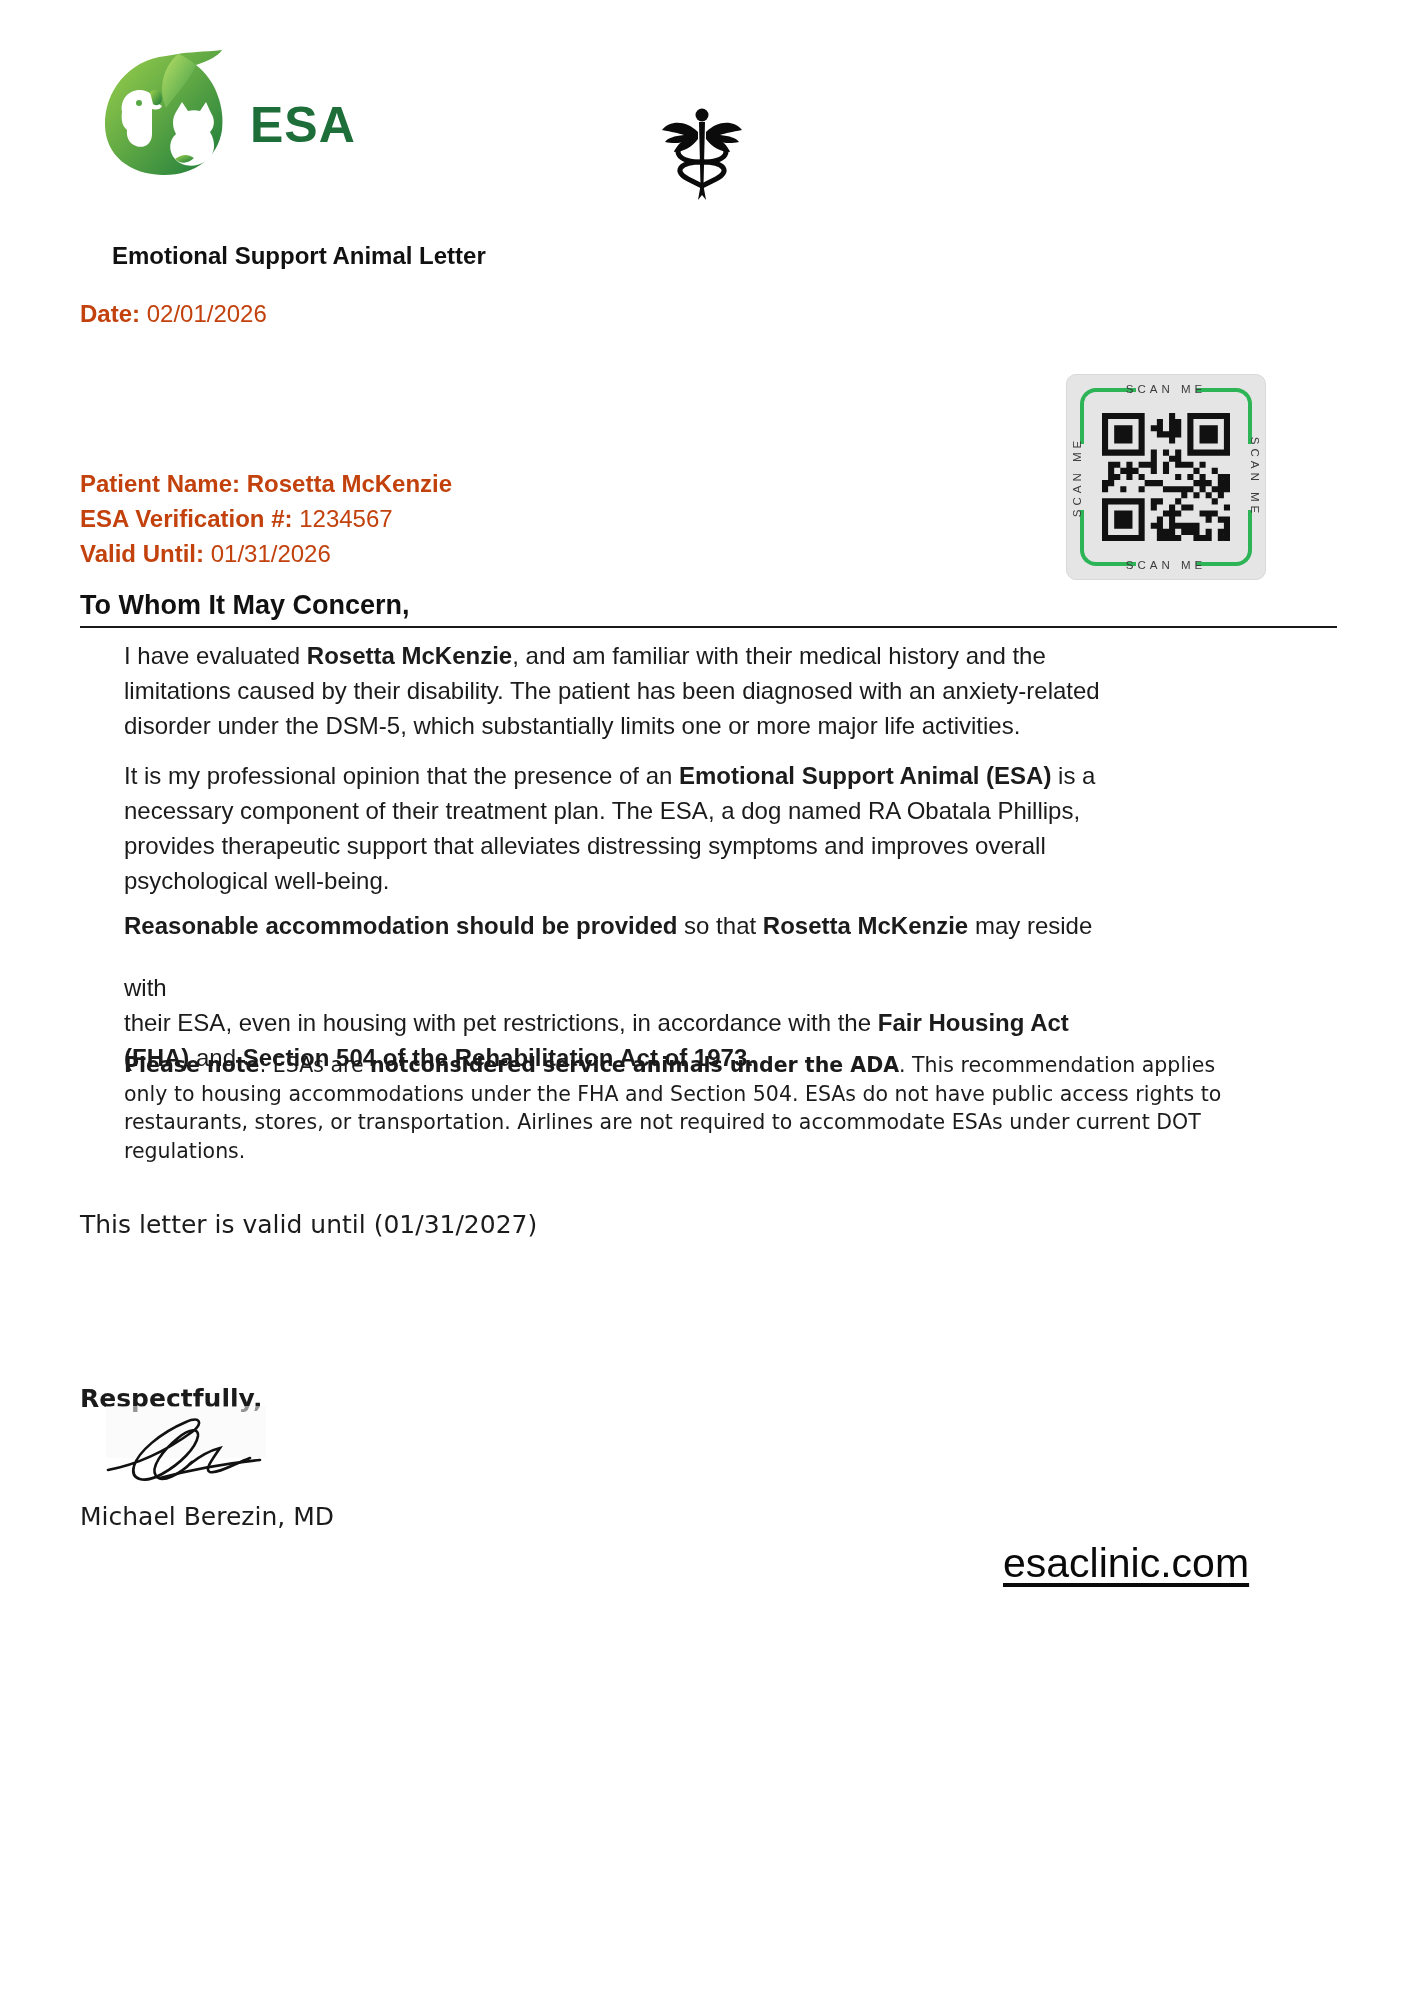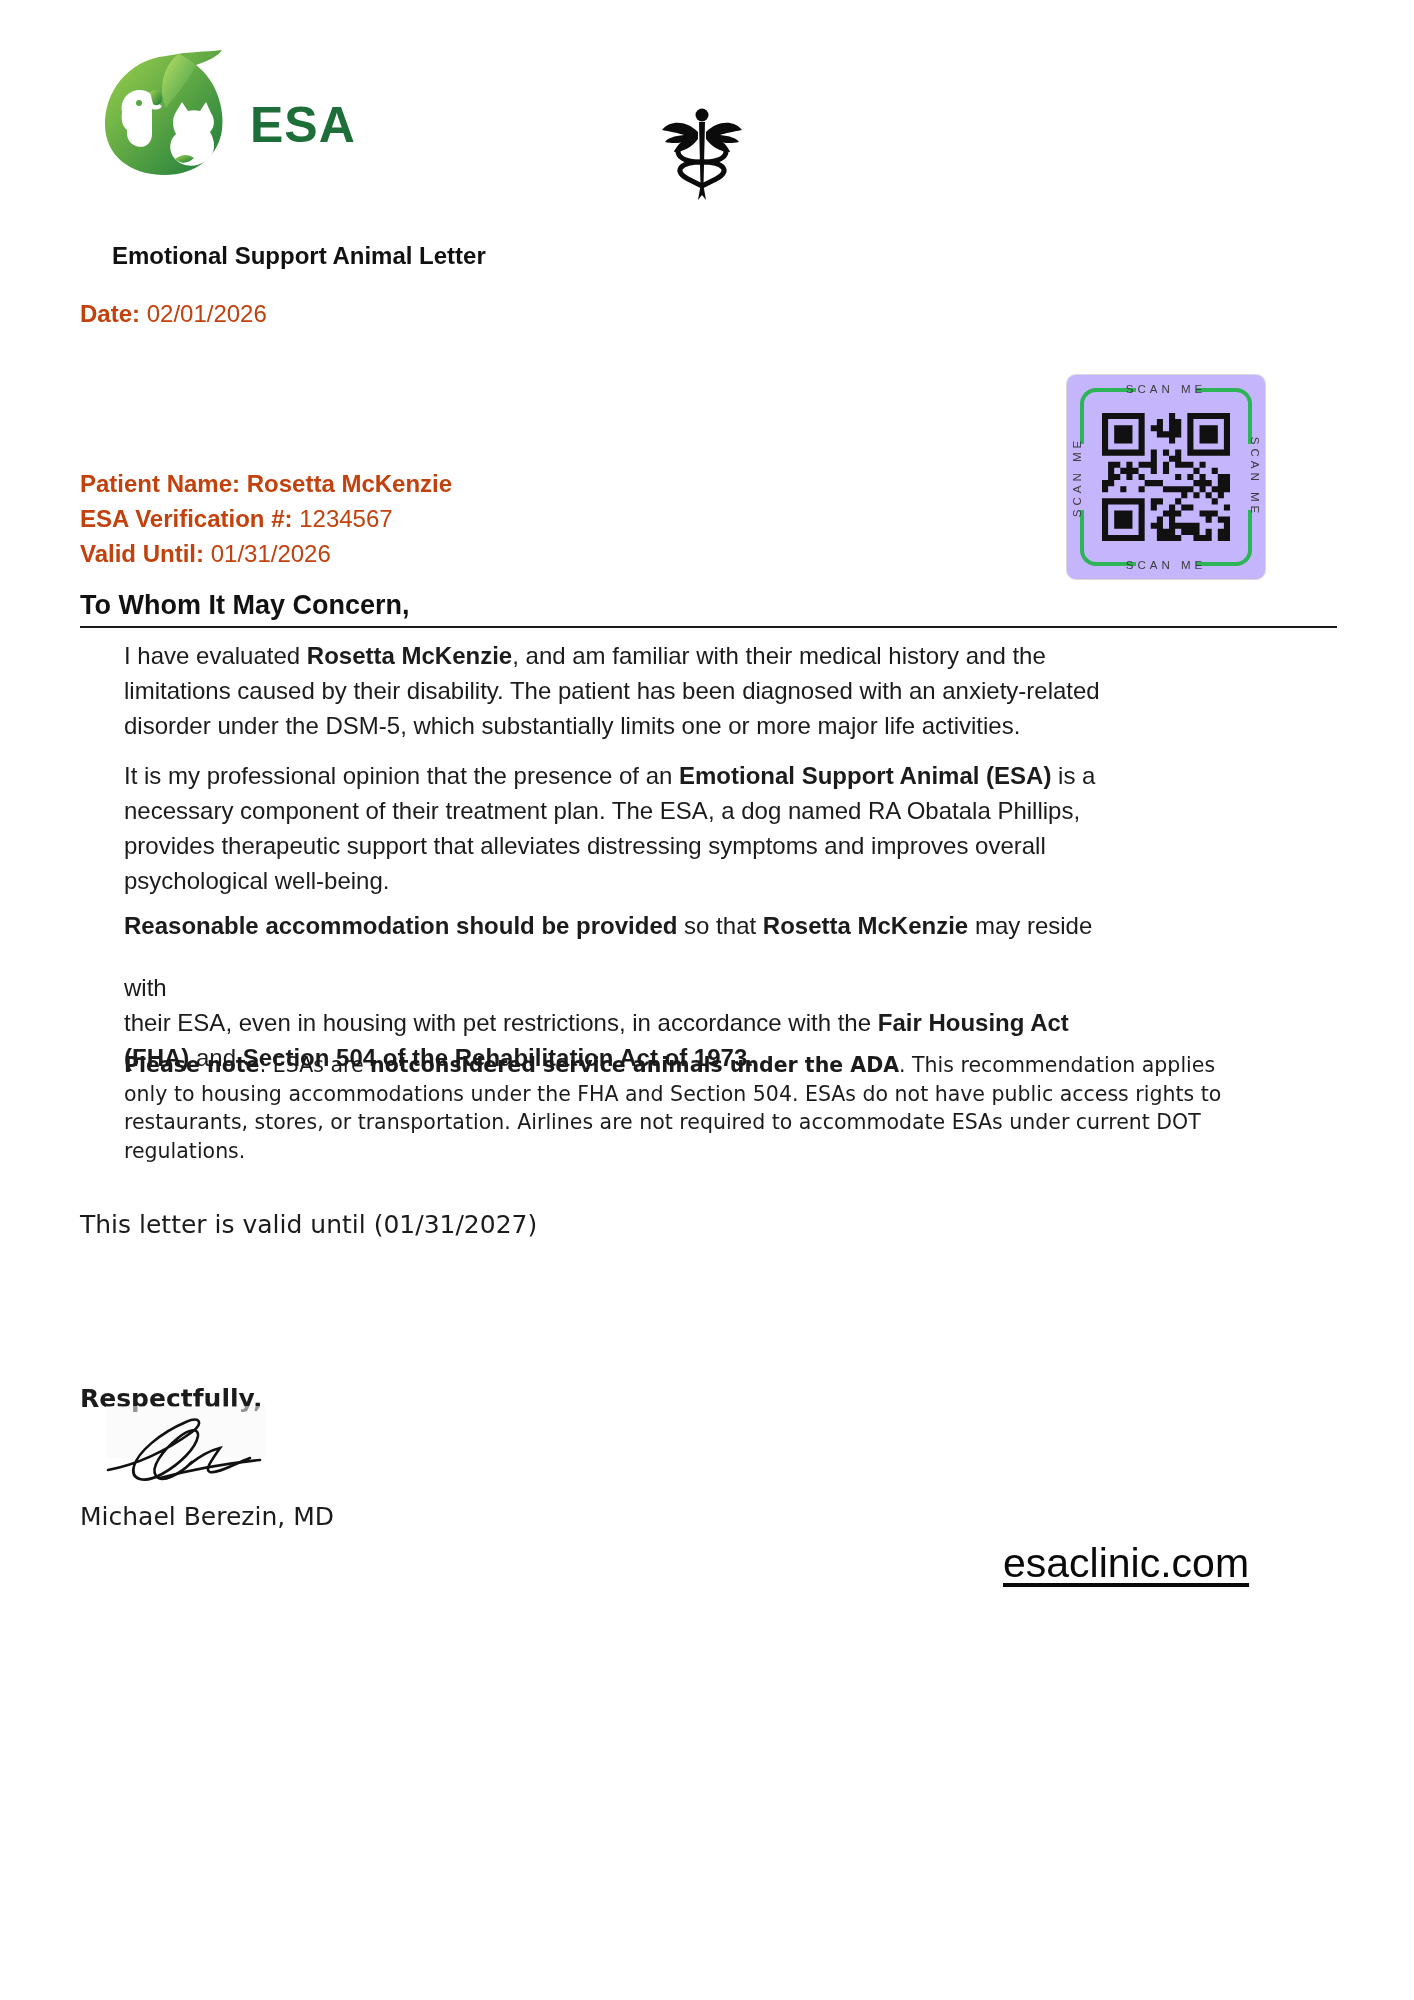--- a/index.html
+++ b/index.html
@@ -33,21 +33,21 @@
   #valid-line{left:80px;top:1210px;font-family:"DejaVu Sans",sans-serif;font-size:25px;}
 
   
   #respectfully{left:80px;top:1384px;font-family:"DejaVu Sans",sans-serif;font-size:25px;font-weight:700;}
   #signature-backdrop{left:106px;top:1406px;width:160px;height:52px;background:#f7f7f7;opacity:.55;}
   #signature{left:100px;top:1408px;}
   #signer-name{left:80px;top:1502px;font-family:"DejaVu Sans",sans-serif;font-size:25px;}
   #site-link{left:1003px;top:1540px;font-size:41px;color:#0a0a0a;text-decoration:underline;text-underline-offset:6px;cursor:pointer;}
 
   
-  #qr-box{left:1066px;top:374px;width:198px;height:204px;background:#c4b5fd;border:1px solid #d9d9d9;border-radius:10px;}
+  #qr-box{left:1066px;top:374px;width:198px;height:204px;background:#e5e5e5;border:1px solid #d9d9d9;border-radius:10px;}
   .qr-corner{position:absolute;width:52px;height:52px;border:0 solid #2db457;}
   .qr-tl{top:13px;left:13px;border-top-width:4px;border-left-width:4px;border-top-left-radius:16px;}
   .qr-tr{top:13px;right:13px;border-top-width:4px;border-right-width:4px;border-top-right-radius:16px;}
   .qr-bl{bottom:13px;left:13px;border-bottom-width:4px;border-left-width:4px;border-bottom-left-radius:16px;}
   .qr-br{bottom:13px;right:13px;border-bottom-width:4px;border-right-width:4px;border-bottom-right-radius:16px;}
   .qr-label{position:absolute;font-size:11.5px;letter-spacing:4px;color:#3c3c3c;font-weight:500;}
   .qr-label-top{top:8px;left:0;right:0;text-align:center;}
   .qr-label-bottom{bottom:8px;left:0;right:0;text-align:center;}
   .qr-label-left{left:4px;top:50%;writing-mode:vertical-rl;transform:translateY(-50%) rotate(180deg);}
   .qr-label-right{right:4px;top:50%;writing-mode:vertical-rl;transform:translateY(-50%);}

